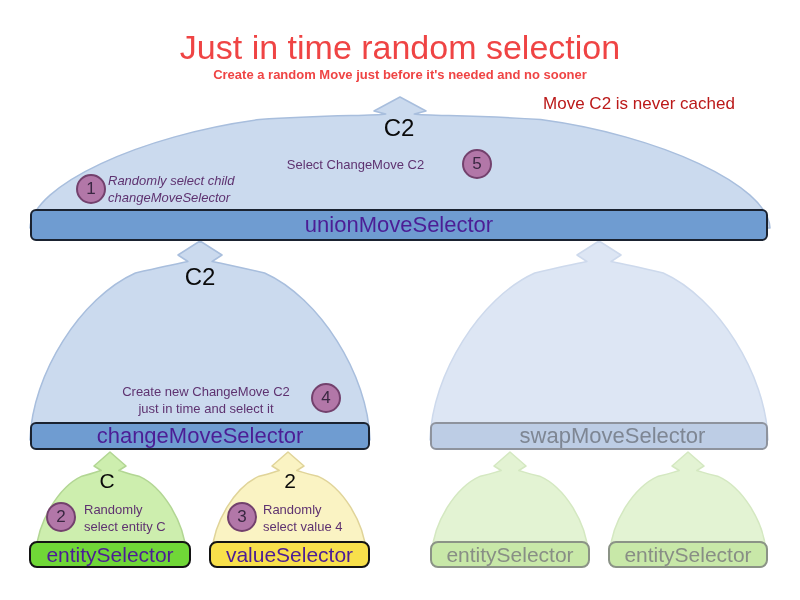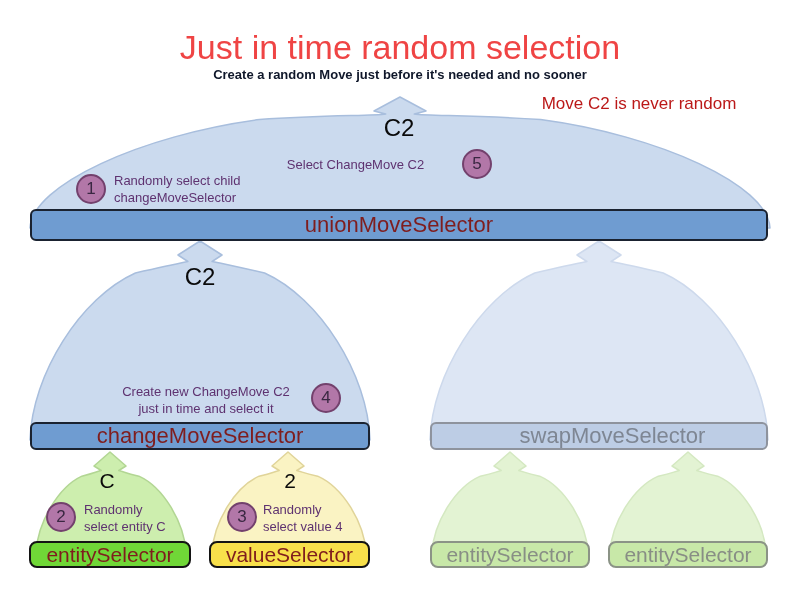--- a/index.html
+++ b/index.html
@@ -5,26 +5,26 @@
   * { margin:0; padding:0; box-sizing:border-box; }
   html,body { background:#fff; }
   .canvas {
     position:relative; width:800px; height:600px; overflow:hidden;
     background:#fff; font-family:"Liberation Sans", sans-serif;
   }
   .abs { position:absolute; }
   svg.arches { position:absolute; left:0; top:0; width:800px; height:600px; }
 
   .title   { left:0; right:0; top:28px; text-align:center; font-size:34px; color:#ef4444; }
-  .subtitle{ left:0; right:0; top:67px; text-align:center; font-size:13px; font-weight:bold; color:#0f172a; }
+  .subtitle{ left:0; right:0; top:67px; text-align:center; font-size:13px; font-weight:bold; color:#ef4444; }
   .note    { left:525px; top:94px; width:228px; text-align:center; font-size:17px; color:var(--note_red); }
 
   .bar {
     position:absolute; display:flex; align-items:center; justify-content:center;
-    font-size:22px; color:#7f1d1d; white-space:nowrap;
+    font-size:22px; color:#4c1d95; white-space:nowrap;
   }
   .bar-blue  { background:var(--bar_blue); border:2px solid var(--bar_blue_border); border-radius:6px; }
   .bar-swap  { background:var(--bar_blue_faded); border:2px solid var(--bar_blue_faded_border);
                border-radius:6px; color:var(--bar_blue_faded_text); }
   .bar-small { font-size:21px; border-radius:8px; }
   .bar-green    { background:var(--bar_green);  border:2px solid var(--bar_dark_border); }
   .bar-yellow   { background:var(--bar_yellow); border:2px solid var(--bar_dark_border); }
   .bar-fgreen   { background:var(--bar_green_faded); border:2px solid var(--bar_green_faded_border);
                   color:var(--bar_green_faded_text); }
 
@@ -116,29 +116,29 @@
     L 688,452
     L 704,466
     L 696.8,470.5
     C 704,472.5 703.6,473 717.64,476.16
     C 742.6,487.22 764,521.98 766,552
     Z" fill="#e3f3d3" stroke="#d4e8c1" stroke-width="1.5" stroke-linejoin="round"></path>
   </svg>
 
   <div class="abs title">Just in time random selection</div>
   <div class="abs subtitle">Create a random Move just before it's needed and no sooner</div>
-  <div class="abs note">Move C2 is never random</div>
+  <div class="abs note">Move C2 is never cached</div>
 
   <div class="out-label" style="left:359px; top:114px; width:80px;">C2</div>
   <div class="out-label" style="left:160px; top:263px; width:80px;">C2</div>
   <div class="out-label out-small" style="left:77px;  top:469px; width:60px;">C</div>
   <div class="out-label out-small" style="left:260px; top:469px; width:60px;">2</div>
 
   <div class="step-badge" style="left:76px; top:174px;">1</div>
-  <div class="step-text" style="left:114px; top:172px;">
+  <div class="step-text" style="left:108px; top:172px;font-style:italic;">
     <div>Randomly select child</div>
     <div>changeMoveSelector</div>
   </div>
 
   <div class="step-text right" style="left:256px; top:156px; width:199px;">
     <div>Select ChangeMove C2</div>
   </div>
   <div class="step-badge" style="left:462px; top:149px;">5</div>
 
   <div class="step-text right" style="left:106px; top:383px; width:200px;">

